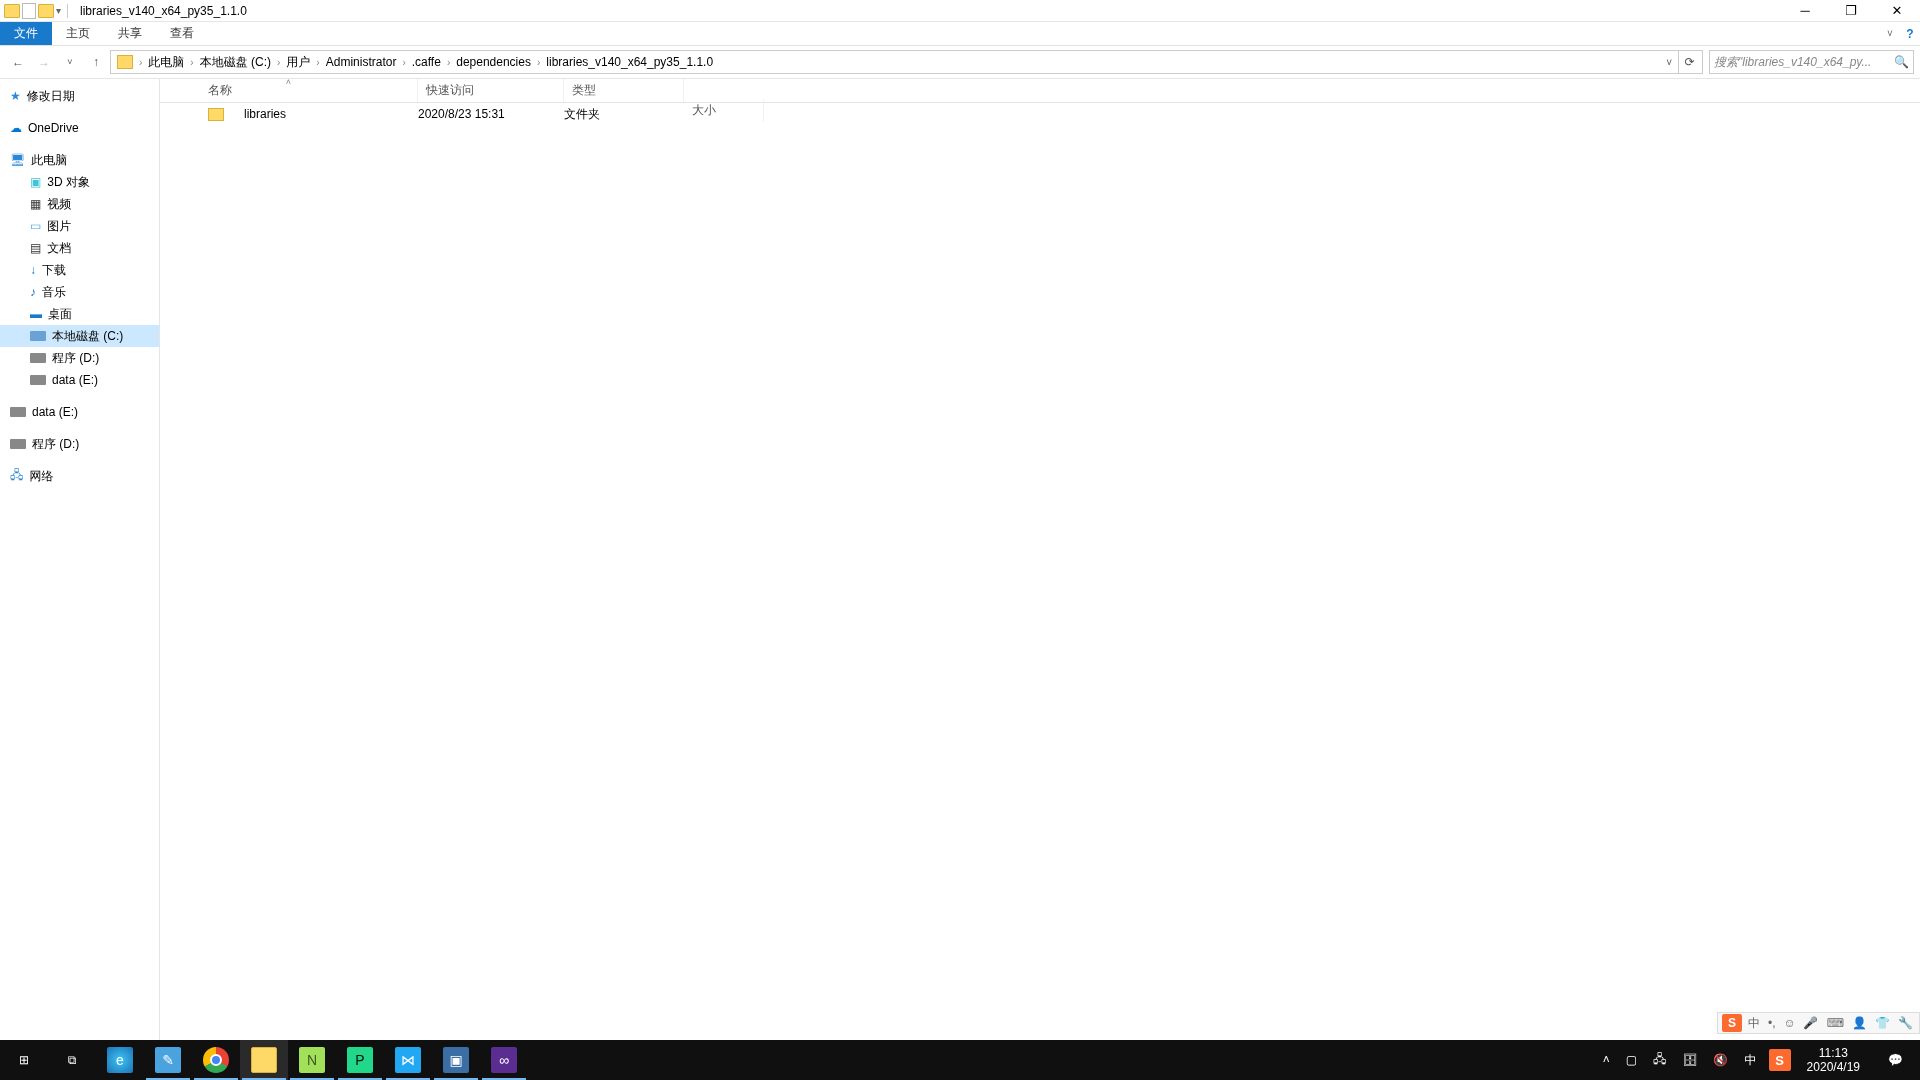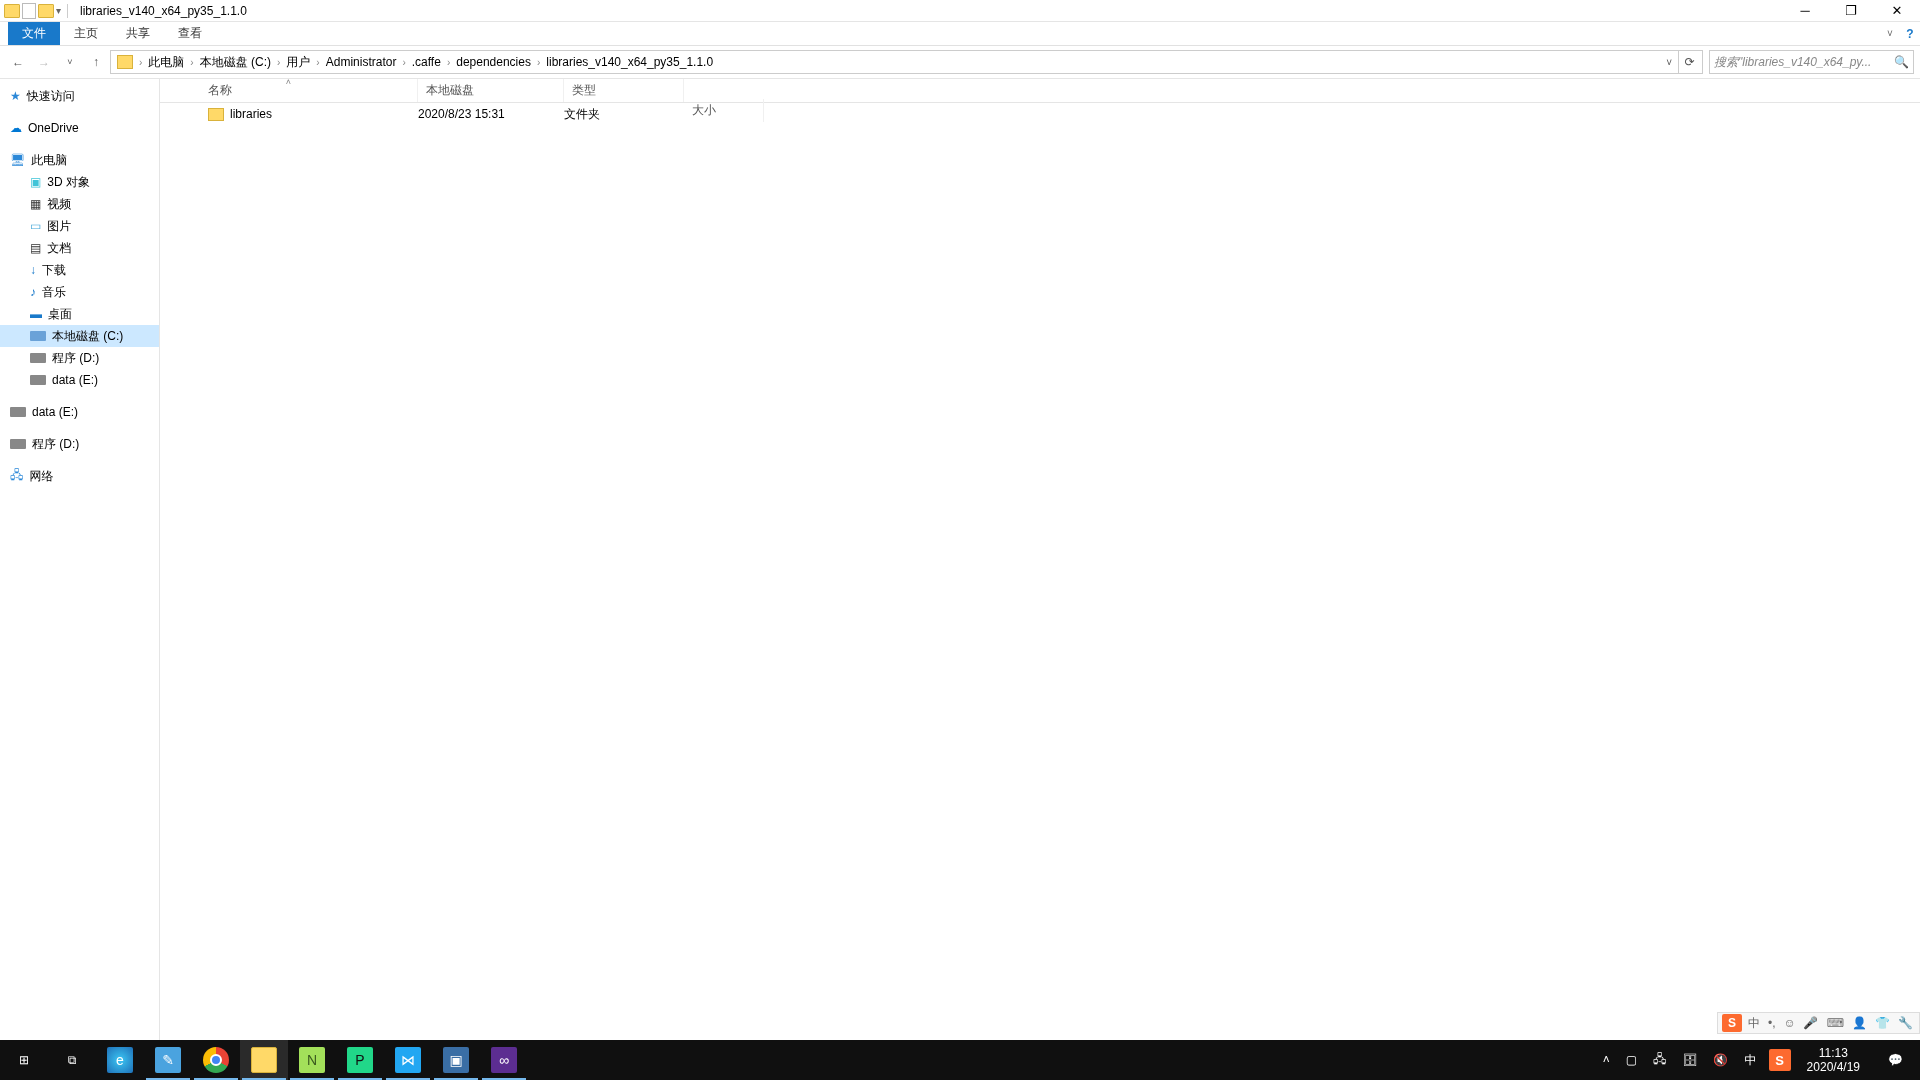--- a/index.html
+++ b/index.html
@@ -12,21 +12,21 @@
 .titlebar .qat { display: flex; align-items: center; gap: 2px; padding-left: 4px; }
 .titlebar .folder-icon { width: 16px; height: 14px; background: #ffd968; border: 1px solid #d9b23b; border-radius: 1px; }
 .titlebar .file-icon { width: 14px; height: 16px; background: #fff; border: 1px solid #bbb; }
 .titlebar .divider { width: 1px; height: 14px; background: #ccc; margin: 0 4px; }
 .titlebar .chev { color: #666; font-size: 10px; }
 .titlebar .title { margin-left: 8px; color: #000; }
 .titlebar .winbtns { margin-left: auto; display: flex; }
 .titlebar .winbtn { width: 46px; height: 22px; display: flex; align-items: center; justify-content: center; color: #000; font-size: 13px; }
 
 
-.ribbon { height: 24px; background: #fff; display: flex; align-items: stretch; border-bottom: 1px solid #e1e1e1; padding-left: 8px; }
+.ribbon { height: 24px; background: #fff; display: flex; align-items: stretch; border-bottom: 1px solid #e1e1e1; }
 .ribbon .tab { padding: 0 14px; display: flex; align-items: center; color: #333; cursor: default; }
 .ribbon .tab.file { background: #1979ca; color: #fff; }
 .ribbon .spacer { flex: 1; }
 .ribbon .help { width: 20px; display: flex; align-items: center; justify-content: center; color: #1979ca; font-weight: bold; }
 .ribbon .chev-right { width: 20px; display: flex; align-items: center; justify-content: center; color: #666; font-size: 10px; }
 
 
 .navbar { height: 32px; display: flex; align-items: center; padding: 4px 6px; gap: 2px; }
 .navbtn { width: 24px; height: 24px; display: flex; align-items: center; justify-content: center; color: #555; }
 .navbtn.disabled { color: #bbb; }
@@ -65,21 +65,21 @@
 .filelist { flex: 1; display: flex; flex-direction: column; }
 .headers { display: flex; height: 24px; align-items: center; border-bottom: 1px solid #e5e5e5; color: #555; }
 .headers .col { padding: 0 8px; border-right: 1px solid #f0f0f0; height: 100%; display: flex; align-items: center; position: relative; }
 .col-name { width: 258px; padding-left: 48px !important; }
 .col-date { width: 146px; }
 .col-type { width: 120px; }
 .col-size { width: 80px; margin-top: 40px; }
 .sort-ind { position: absolute; top: -2px; left: 50%; transform: translateX(-50%); font-size: 9px; color: #888; }
 .files { flex: 1; }
 .file-row { display: flex; height: 22px; align-items: center; }
-.file-row .col-name { display: flex; align-items: center; gap: 6px; padding-left: 48px; }
+.file-row .col-name { display: flex; align-items: center; gap: 20px; padding-left: 48px; }
 .file-row .folder-icon-sm { width: 16px; height: 13px; background: #ffd968; border: 1px solid #d9b23b; }
 
 
 .statusbar { height: 24px; border-top: 1px solid #e5e5e5; display: flex; align-items: center; padding: 0 10px; color: #333; }
 .statusbar .views { margin-left: auto; display: flex; gap: 2px; }
 .statusbar .viewbtn { width: 22px; height: 18px; border: 1px solid #ccc; display: flex; align-items: center; justify-content: center; font-size: 10px; color: #666; }
 .statusbar .viewbtn.active { background: #cce8ff; border-color: #99c9ef; }
 
 
 .imefloat { position: absolute; right: 0; top: 1012px; height: 22px; display: flex; align-items: center; gap: 4px; padding: 0 4px; background: #f7f7f7; border: 1px solid #ddd; }
@@ -168,21 +168,21 @@
     <div class="searchbox">
       <span class="placeholder">搜索"libraries_v140_x64_py...</span>
       <span class="mag">🔍</span>
     </div>
   </div>
 
   <div class="body">
     <div class="sidebar">
       <div class="tree-item">
           <span class="ico-star">★</span>
-          <span>快速访问</span>
+          <span>修改日期</span>
         </div>
       <div style="height:10px"></div>
       <div class="tree-item">
           <span class="ico-cloud">☁</span>
           <span>OneDrive</span>
         </div>
       <div style="height:10px"></div>
       <div class="tree-item">
           <span class="ico-pc">🖥</span>
           <span>此电脑</span>
@@ -244,21 +244,21 @@
         </div>
     </div>
 
     <div class="filelist">
       <div class="headers">
         <div class="col col-name">
             <span class="sort-ind">˄</span>
             <span>名称</span>
           </div>
         <div class="col col-date">
-            <span>本地磁盘</span>
+            <span>快速访问</span>
           </div>
         <div class="col col-type">
             <span>类型</span>
           </div>
         <div class="col col-size">
             <span>大小</span>
           </div>
       </div>
       <div class="files">
         <div class="file-row">

